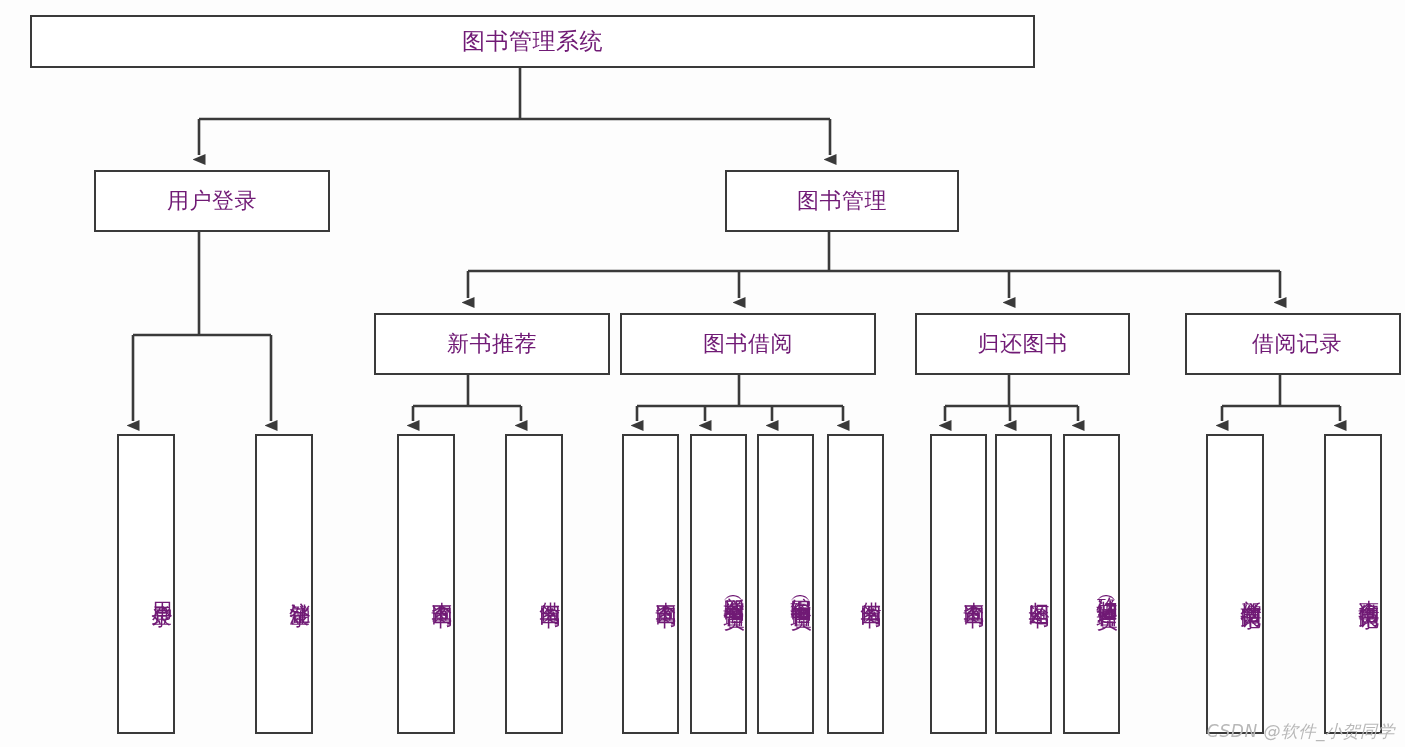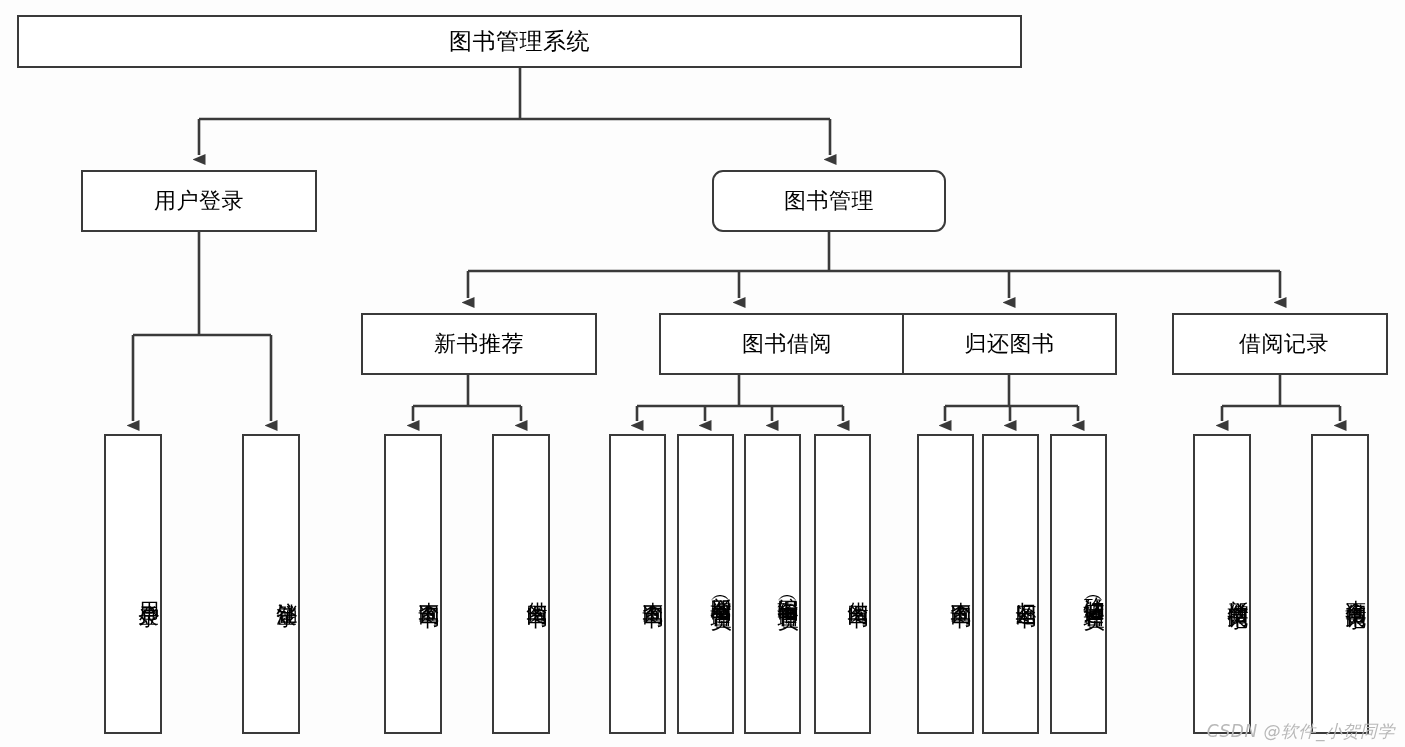--- a/index.html
+++ b/index.html
@@ -25,24 +25,25 @@
     height: 747px;
   }
   .node {
     position: absolute;
     box-sizing: border-box;
     border: 2.5px solid #3a3a3a;
     background: #ffffff;
     display: flex;
     align-items: center;
     justify-content: center;
-    color: #000000;
+    color: #701a75;
     text-align: center;
     line-height: 1.18;
     letter-spacing: 0.5px;
+    margin-left: 13px;
   }
   .node.horiz {
     font-size: 22px;
   }
   .node.vert {
     writing-mode: vertical-rl;
     text-orientation: upright;
     font-size: 21px;
     padding-top: 10px;
     align-items: flex-start;
@@ -115,24 +116,24 @@
       <path d="M1280,375 L1280,406"></path>
       <path d="M1222,406 L1340,406"></path>
       <path d="M1222,406 L1222,421" marker-end="url(#arrow)"></path>
       <path d="M1340,406 L1340,421" marker-end="url(#arrow)"></path>
     </g>
   </svg>
 
   <div class="node horiz root" style="left:17px; top:15px; width:1005px; height:53px;">图书管理系统</div>
 
   <div class="node horiz" style="left:81px; top:170px; width:236px; height:62px;">用户登录</div>
-  <div class="node horiz" style="left:712px; top:170px; width:234px; height:62px;border-radius:11px;">图书管理</div>
+  <div class="node horiz" style="left:712px; top:170px; width:234px; height:62px;">图书管理</div>
 
   <div class="node horiz" style="left:361px; top:313px; width:236px; height:62px;">新书推荐</div>
-  <div class="node horiz" style="left:659px; top:313px; width:256px; height:62px;">图书借阅</div>
+  <div class="node horiz" style="left:607px; top:313px; width:256px; height:62px;">图书借阅</div>
   <div class="node horiz" style="left:902px; top:313px; width:215px; height:62px;">归还图书</div>
   <div class="node horiz" style="left:1172px; top:313px; width:216px; height:62px;padding-left:8px;">借阅记录</div>
 
   <div class="node vert" style="left:104px; top:434px; width:58px; height:300px;">用户登录</div>
   <div class="node vert" style="left:242px; top:434px; width:58px; height:300px;">注销登录</div>
 
   <div class="node vert" style="left:384px; top:434px; width:58px; height:300px;">查询图书</div>
   <div class="node vert" style="left:492px; top:434px; width:58px; height:300px;">借阅图书</div>
 
   <div class="node vert" style="left:609px; top:434px; width:57px; height:300px;">查询图书</div>

